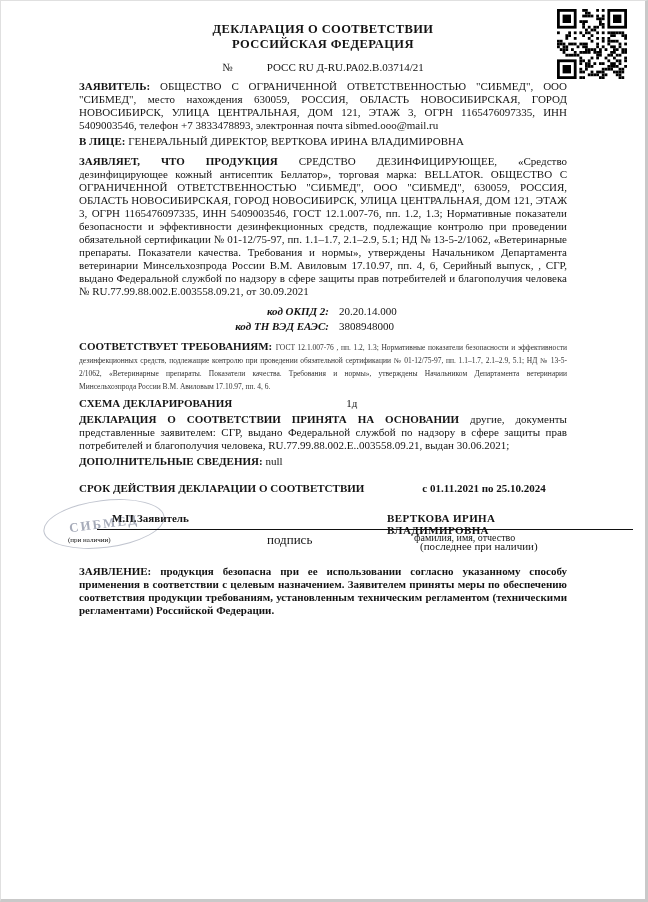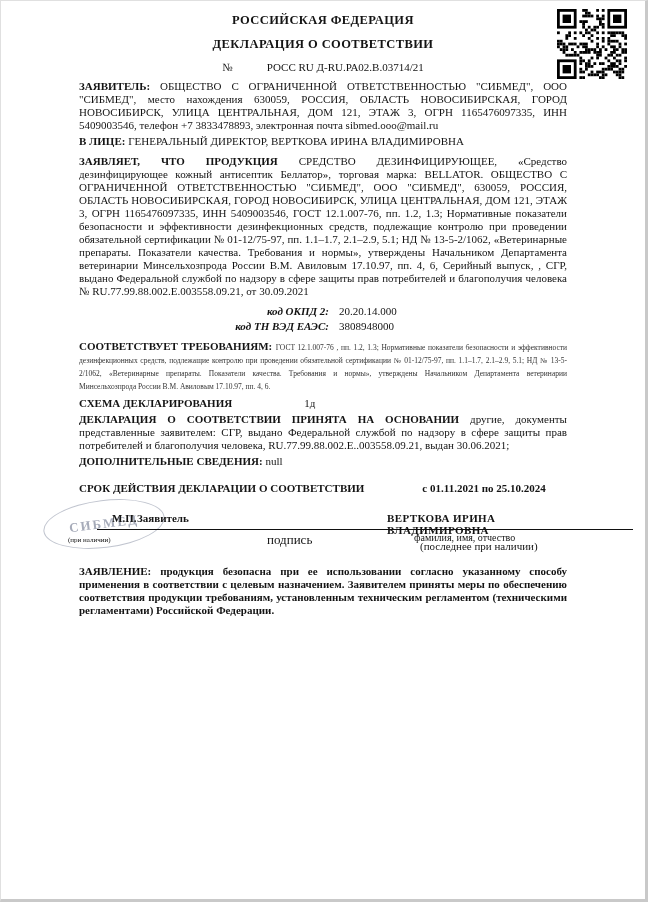--- a/index.html
+++ b/index.html
@@ -15,21 +15,21 @@
   .t2 { margin-top:9px; }
   .number-row { display:flex; justify-content:center; gap:34px; margin-top:9px; font-size:11px; }
   .para { font-size:11px; line-height:13px; text-align:justify; margin-top:3px; }
   .mt6 { margin-top:7px; }
   .lbl { font-weight:bold; }
   .tiny { font-size:7.5px; line-height:9px; color:#333; }
   .code-row { display:flex; font-size:11px; line-height:14px; margin-top:1px; }
   .code-label { width:250px; text-align:right; font-weight:bold;font-style:italic; }
   .code-value { margin-left:10px; }
   .codes { margin-top:6px; }
-  .scheme-row { display:flex; font-size:11px; line-height:13px; margin-top:5px; }
+  .scheme-row { display:flex; font-size:11px; line-height:13px; margin-top:5px;gap:42px; }
   .scheme-value { margin-left:72px; }
   .validity-row { display:flex; font-size:11px; line-height:13px; margin-top:14px; font-weight:bold;text-align:right; }
   .validity-value { margin-left:58px; font-weight:bold; }
   .sig-block { position:relative; height:46px; margin-top:14px; font-size:11px; }
   .sig-mp { position:absolute; left:33px; top:3px; font-weight:bold;font-family:Liberation Serif, serif; }
   .sig-applicant { position:absolute; left:58px; top:3px; font-weight:bold; }
   .sig-name { position:absolute; left:308px; top:3px; font-weight:bold; letter-spacing:.4px; }
   .sig-line { position:absolute; left:18px; top:20px; width:536px; border-bottom:1.3px solid #111; }
   .sig-note-left { position:absolute; left:-54px; top:27px; font-size:7px;padding-left:43px; }
   .sig-caption-sign { position:absolute; left:188px; top:23px; font-size:13px; }
@@ -250,22 +250,22 @@
         <rect x="50.4" y="0" width="19.599999999999998" height="19.599999999999998"></rect>
         <rect class="w" x="53.199999999999996" y="2.8" width="14" height="14"></rect>
         <rect x="56" y="5.6" width="8.399999999999999" height="8.399999999999999"></rect>
         <rect x="0" y="50.4" width="19.599999999999998" height="19.599999999999998"></rect>
         <rect class="w" x="2.8" y="53.199999999999996" width="14" height="14"></rect>
         <rect x="5.6" y="56" width="8.399999999999999" height="8.399999999999999"></rect>
       </svg></div>
 
   <div class="content">
 
+    <div class="title t2">ДЕКЛАРАЦИЯ О СООТВЕТСТВИИ</div>
     <div class="title">РОССИЙСКАЯ ФЕДЕРАЦИЯ</div>
-    <div class="title t2">ДЕКЛАРАЦИЯ О СООТВЕТСТВИИ</div>
 
     <div class="number-row">
       <span>№</span>
       <span>РОСС RU Д-RU.РА02.В.03714/21</span>
     </div>
 
     <p class="para mt6">
       <b class="lbl">ЗАЯВИТЕЛЬ:</b>
       <span>ОБЩЕСТВО С ОГРАНИЧЕННОЙ ОТВЕТСТВЕННОСТЬЮ "СИБМЕД", ООО "СИБМЕД", место нахождения 630059, РОССИЯ, ОБЛАСТЬ НОВОСИБИРСКАЯ, ГОРОД НОВОСИБИРСК, УЛИЦА ЦЕНТРАЛЬНАЯ, ДОМ 121, ЭТАЖ 3, ОГРН 1165476097335, ИНН 5409003546, телефон +7 3833478893, электронная почта sibmed.ooo@mail.ru</span>
     </p>

